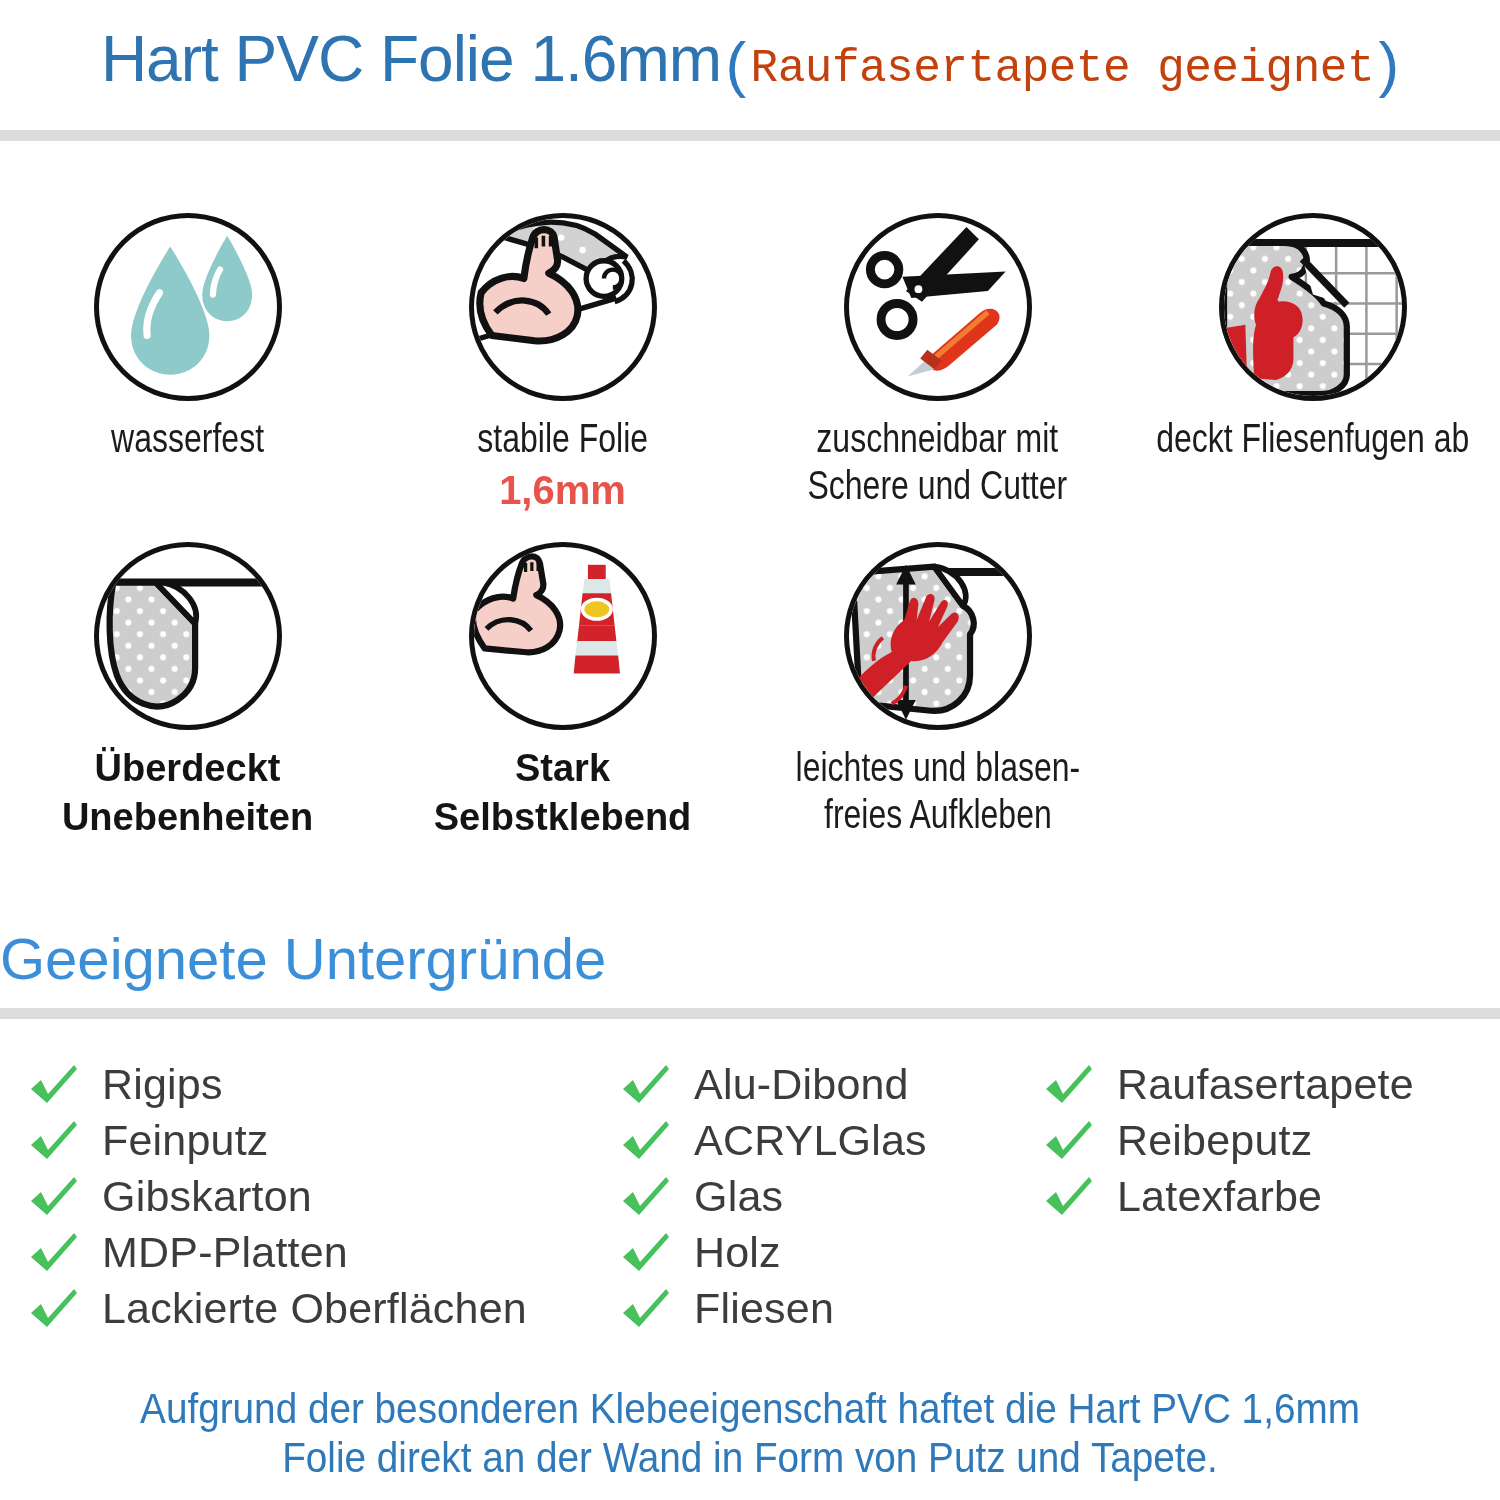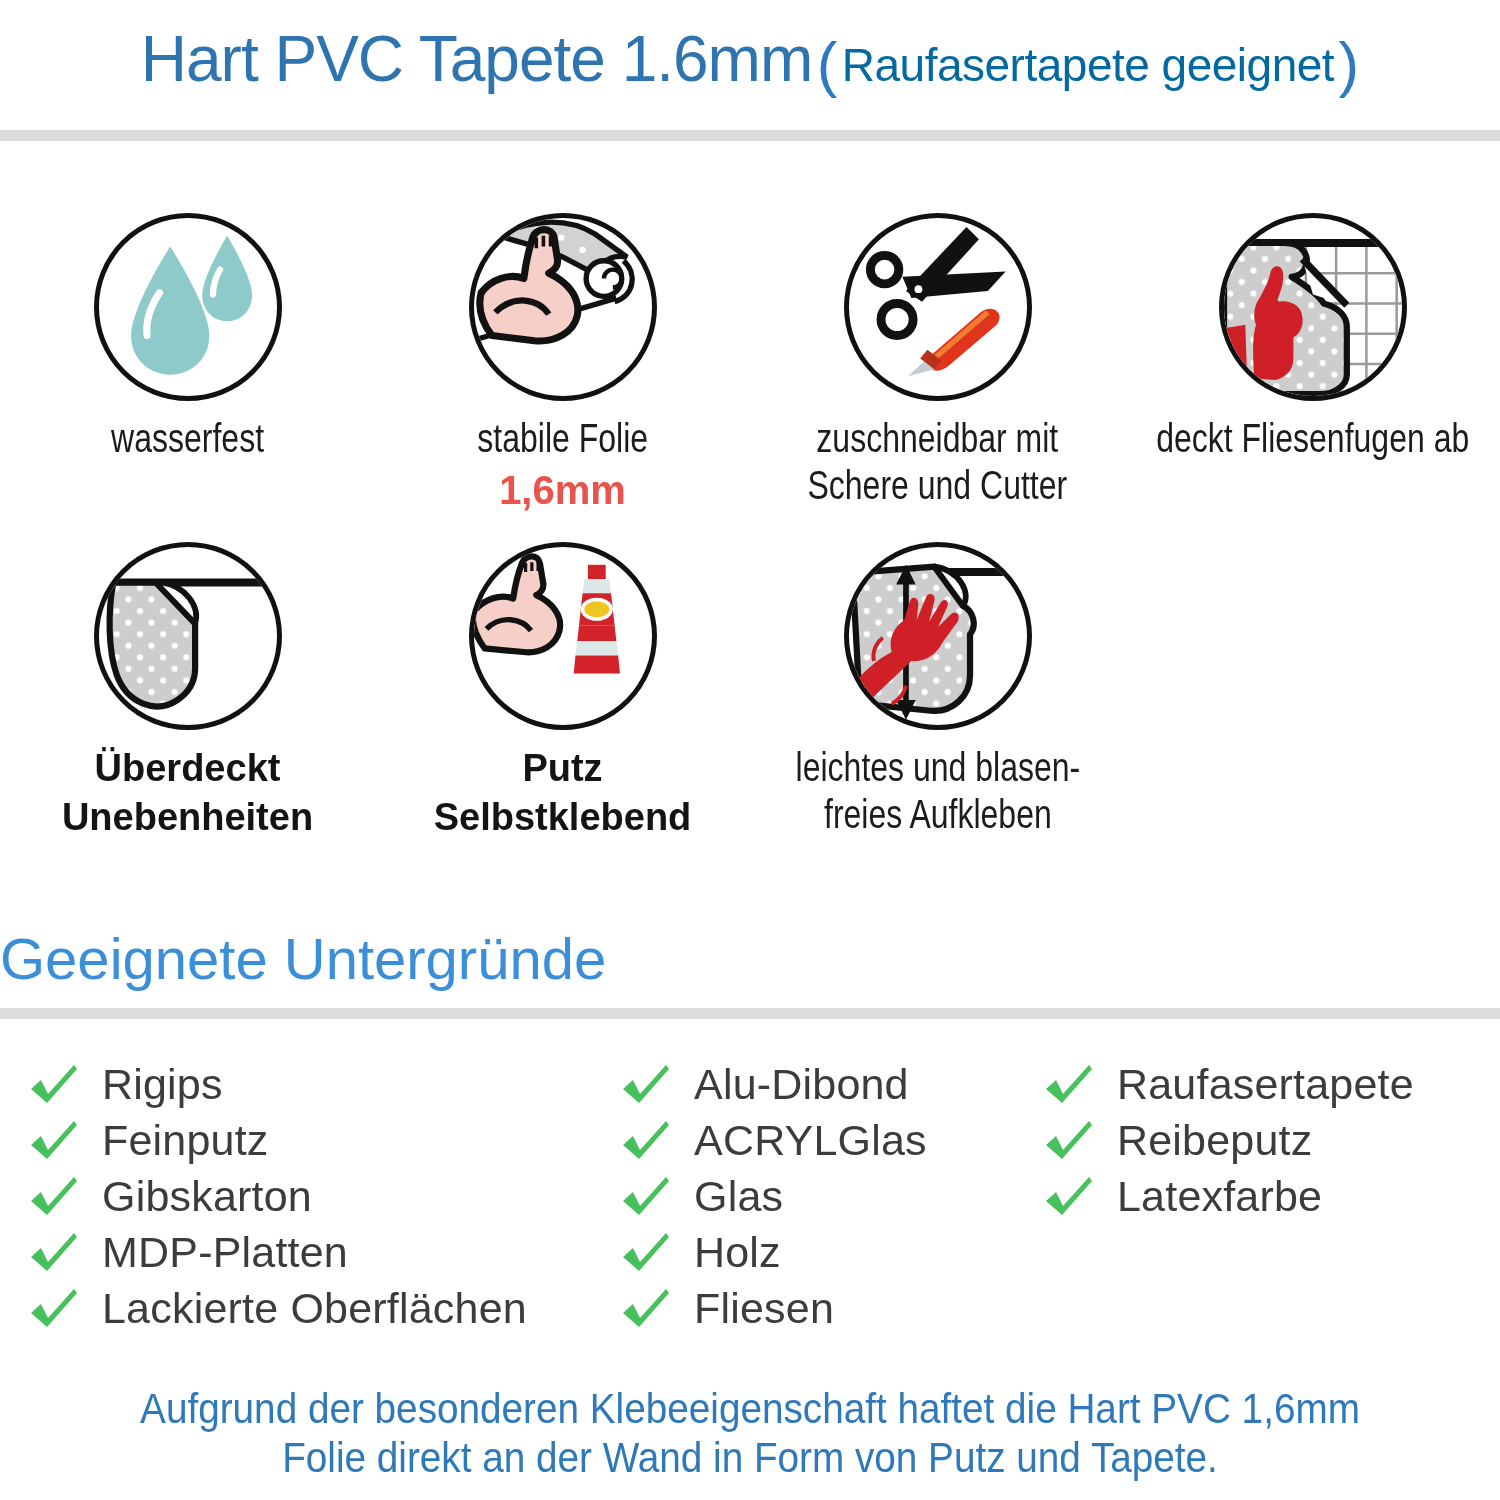--- a/index.html
+++ b/index.html
@@ -3,21 +3,21 @@
 <meta charset="utf-8">
 <style>
   * { margin:0; padding:0; box-sizing:border-box; }
   html,body { width:1500px; height:1500px; background:#fff; overflow:hidden;
               font-family:"Liberation Sans", sans-serif; position:relative; }
 
   
   .header { position:absolute; top:22px; left:0; width:1500px; text-align:center; white-space:nowrap; }
   .t-main  { font-size:64px; color:#2E74B0; letter-spacing:-1px; }
   .t-paren { font-size:62px; color:#2E79C0; vertical-align:-4px; }
-  .t-sub   { font-size:46px; color:#0369a1; letter-spacing:-0.5px; }
+  .t-sub   { font-size:46px; color:#c2410c; letter-spacing:-0.5px;font-family:Liberation Mono, monospace; }
 
   .divider { position:absolute; left:0; width:1500px; height:11px; background:#DCDCDC; }
   .divider.d1 { top:130px; }
   .divider.d2 { top:1008px; }
 
   
   .features { position:absolute; top:205px; left:0; width:1500px;
               display:grid; grid-template-columns:repeat(4,375px); }
   .cell { height:329px; padding-top:8px; display:flex; flex-direction:column; align-items:center; }
   .circle { width:188px; height:188px; border:5px solid #111; border-radius:50%;
@@ -50,21 +50,21 @@
   <defs>
     <pattern id="dotpat" width="13" height="13" patternUnits="userSpaceOnUse">
       <rect width="13" height="13" fill="#CDCDCD"></rect>
       <circle cx="3.5" cy="3.5" r="1.7" fill="#fff"></circle>
       <circle cx="10" cy="10" r="1.7" fill="#fff"></circle>
     </pattern>
   </defs>
 </svg>
 
 <div class="header">
-  <span class="t-main">Hart PVC Tapete 1.6mm</span>
+  <span class="t-main">Hart PVC Folie 1.6mm</span>
   <span class="t-paren">(</span>
   <span class="t-sub">Raufasertapete geeignet</span>
   <span class="t-paren">)</span>
 </div>
 
 <div class="divider d1"></div>
 
 <div class="features">
 
   <div class="cell">
@@ -178,21 +178,21 @@
         <path d="M62 18 L76 18 L77 26 L61 26 Z" fill="#DCE8E8"></path>
         <path d="M61 26 L77 26 L79 44 L59 44 Z" fill="#D2232A"></path>
         <ellipse cx="69" cy="35" rx="9" ry="6.5" fill="#fff"></ellipse>
         <ellipse cx="69" cy="35" rx="7" ry="4.5" fill="#EFC520"></ellipse>
         <path d="M59 44 L79 44 L80 53 L58 53 Z" fill="#D2232A"></path>
         <path d="M58 53 L80 53 L81 61 L57 61 Z" fill="#DCE8E8"></path>
         <path d="M57 61 L81 61 L82 71 L56 71 Z" fill="#D2232A"></path>
       </svg>
     </div>
     <div class="cap-wrap">
-      <div class="caption-bold">Putz</div>
+      <div class="caption-bold">Stark</div>
       <div class="caption-bold">Selbstklebend</div>
     </div>
   </div>
 
   <div class="cell">
     <div class="circle">
       <svg viewBox="0 0 100 100">
         <path d="M2 14 L96 14" stroke="#111" stroke-width="4.5"></path>
         <path d="M10 14 L48 11 L64 33 C70 36 72 44 68 49 L68 72 C68 84 58 93 46 92 L6 88 L2 14 Z" fill="url(#dotpat)" stroke="#111" stroke-width="3.5" stroke-linejoin="round"></path>
         <path d="M48 11 L64 33 C69 26 62 13 48 11 Z" fill="#fff" stroke="#111" stroke-width="3.2" stroke-linejoin="round"></path>

